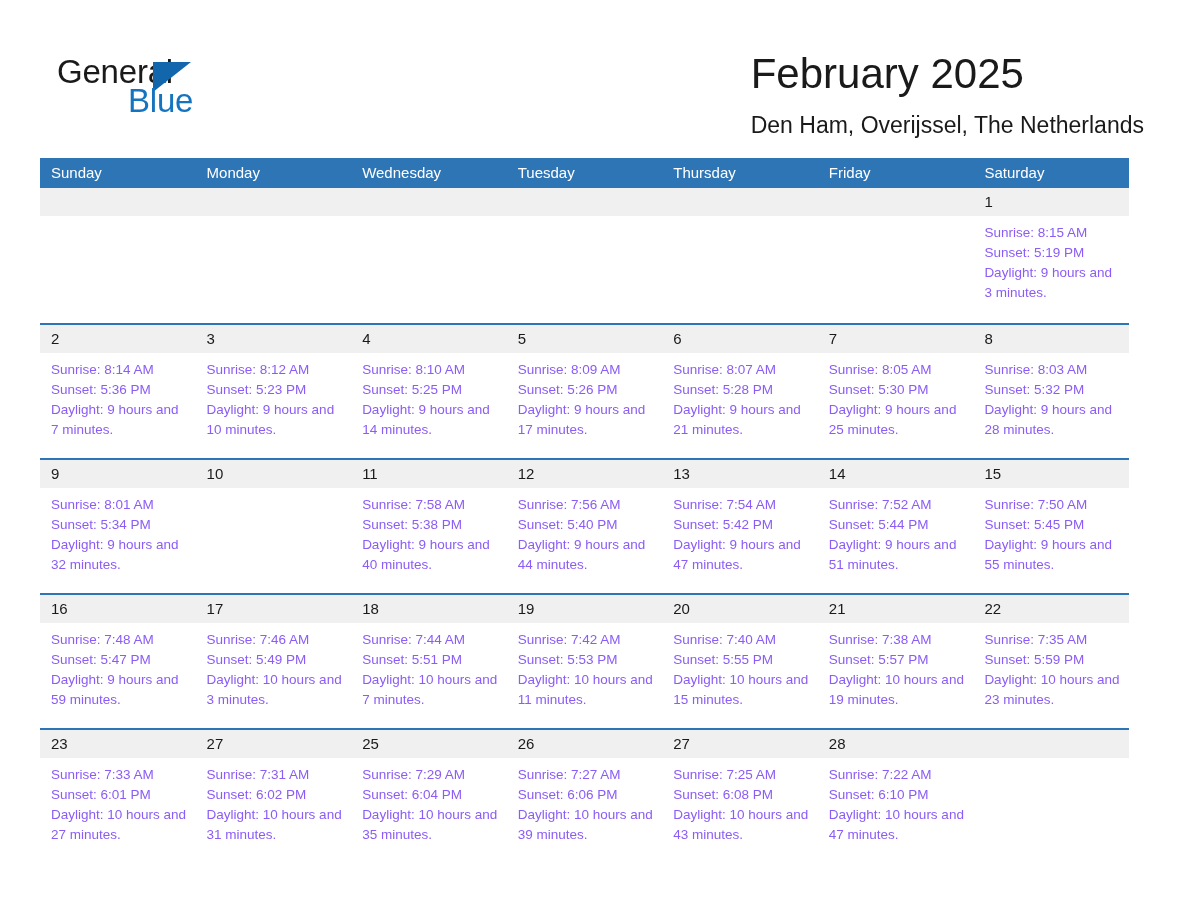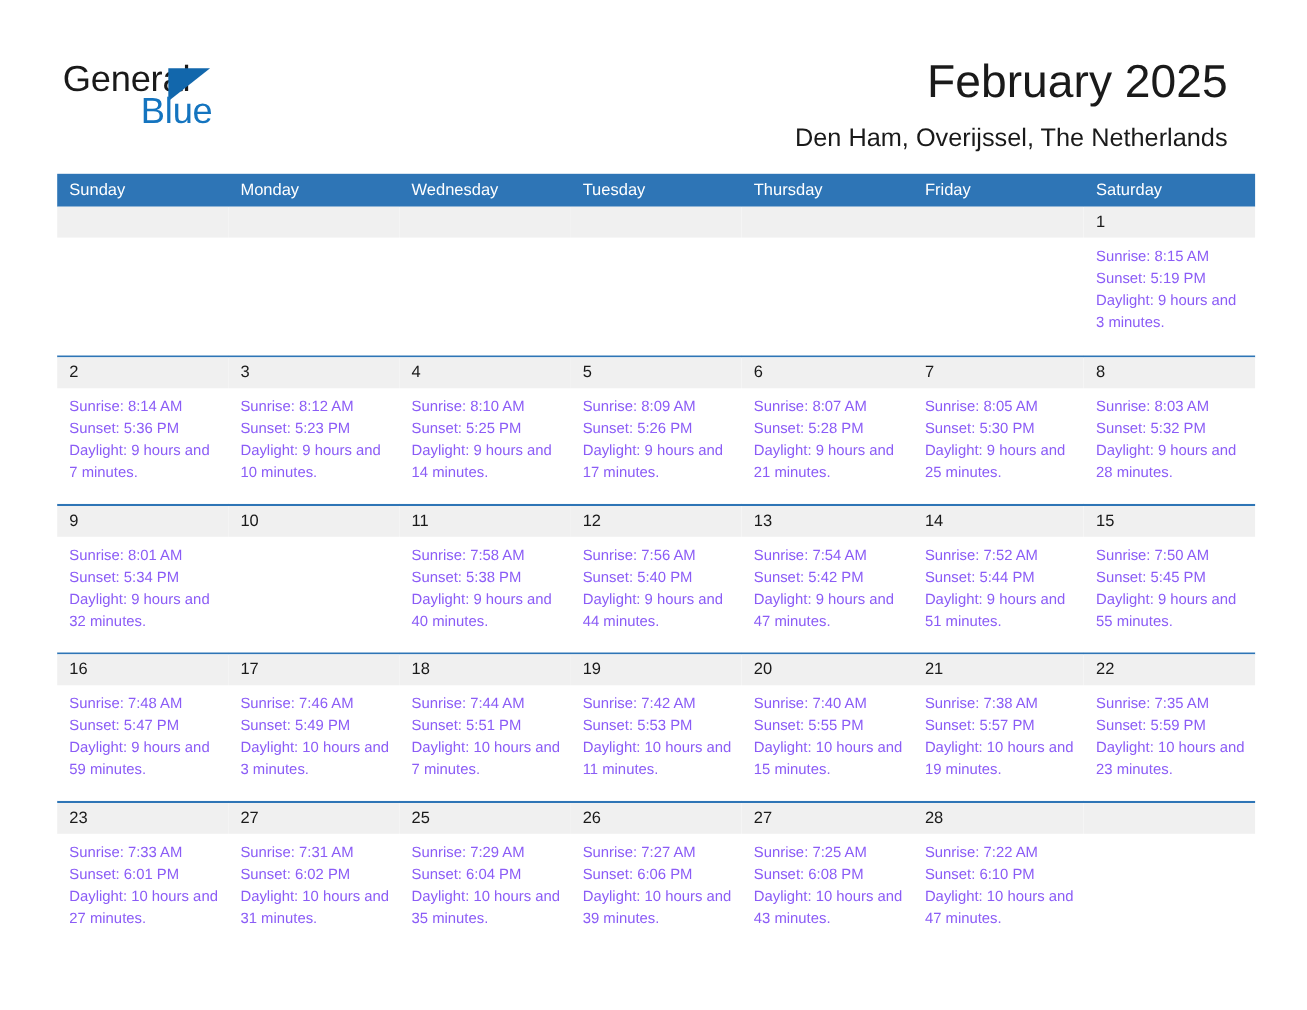--- a/index.html
+++ b/index.html
@@ -60,23 +60,22 @@
     left: 71px;
     top: 29px;
     font-size: 33px;
     letter-spacing: -0.2px;
     color: #1474bf;
     line-height: 40px;
   }
 
   .title-block {
     position: absolute;
-    right: 72px;
+    right: 44px;
     top: 48px;
-    text-align: right;
   }
   .cal-title {
     font-size: 42px;
     line-height: 52px;
     color: #1a1a1a;
     font-weight: normal;
     margin: 0;
     white-space: nowrap;
   }
   .cal-subtitle {
@@ -84,21 +83,21 @@
     line-height: 30px;
     color: #1a1a1a;
     margin: 10px 0 0 0;
     font-weight: normal;
     white-space: nowrap;
   }
 
   
   .calendar {
     position: absolute;
-    left: 52px;
+    left: 40px;
     top: 158px;
     width: 1089px;
   }
   .weekdays {
     display: flex;
     width: 1089px;
     height: 30px;
     background: #2e75b6;
   }
   .weekday {

